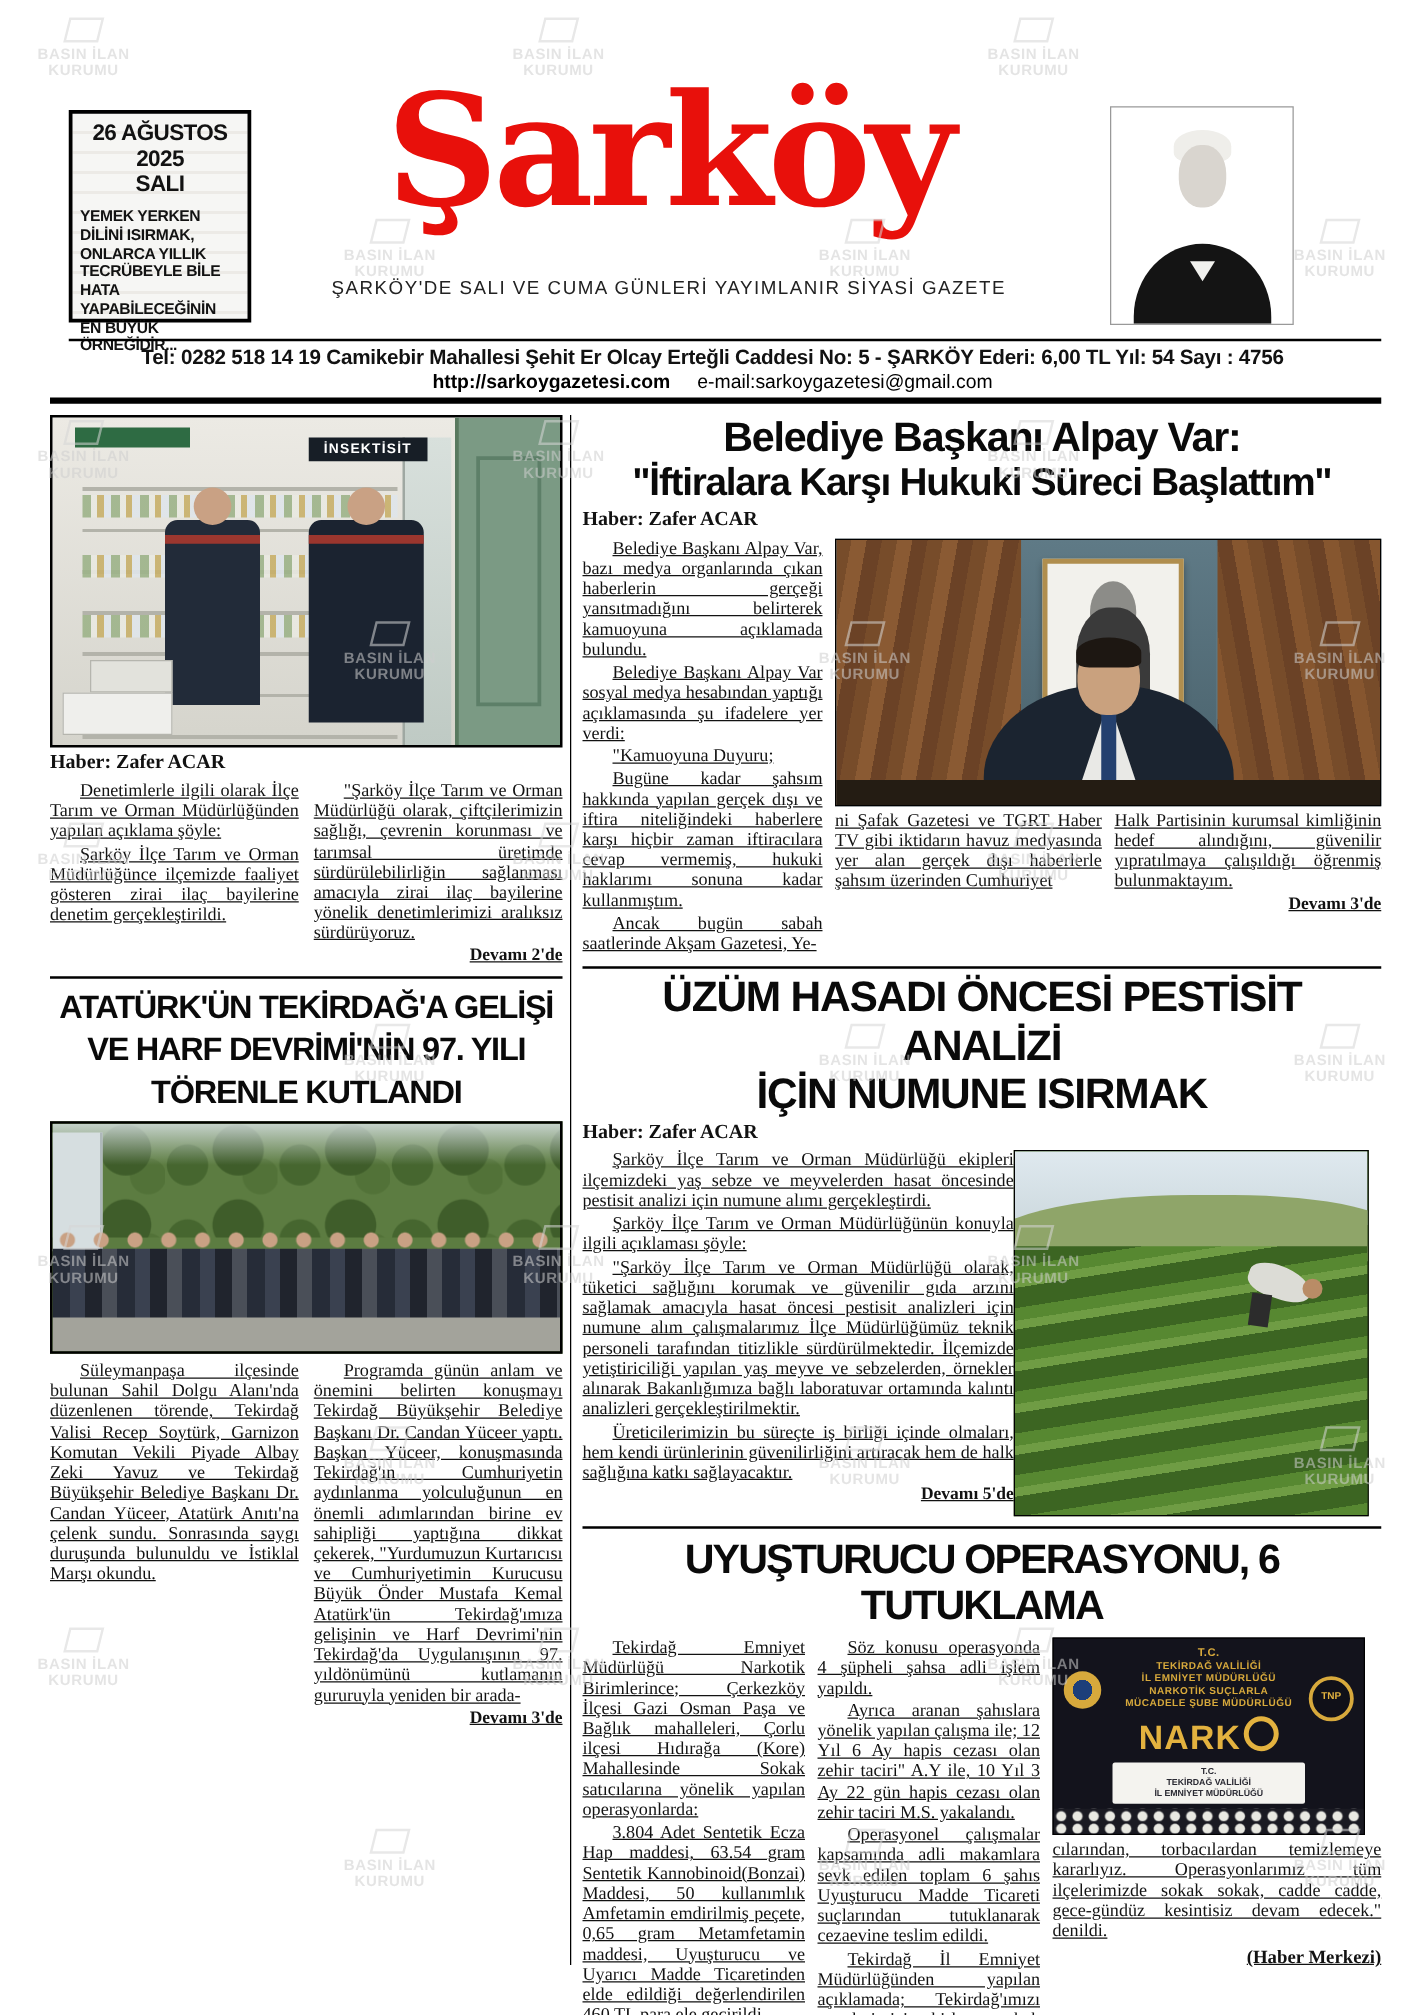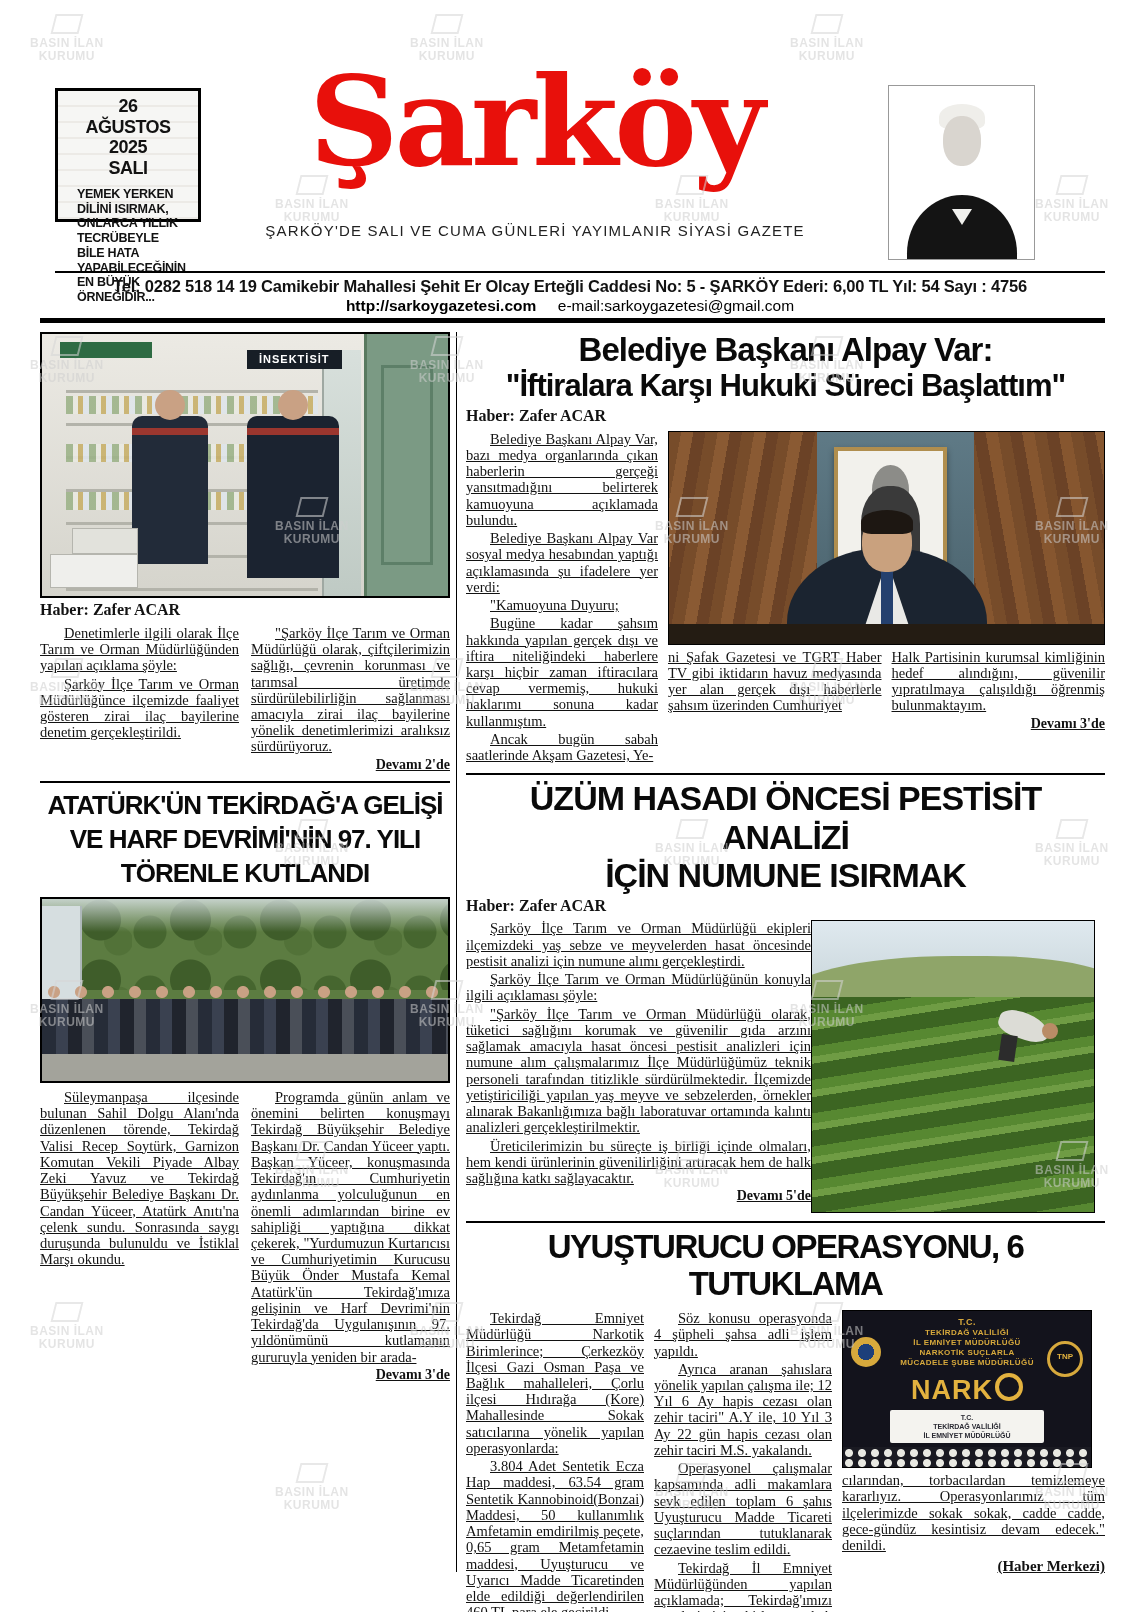--- a/index.html
+++ b/index.html
@@ -4,23 +4,23 @@
 <style>
   html,body{margin:0;padding:0;background:#888;}
   .page{position:relative;width:1140px;height:1612px;margin:0 auto;background:#fff;overflow:hidden;
         font-family:"Liberation Serif",serif;color:#121212;}
   
   .wm-layer{position:absolute;inset:0;z-index:9;pointer-events:none;}
   .wm{position:absolute;text-align:center;color:#cfcfcf;opacity:.55;
       font:700 12px/1.05 "Liberation Sans",sans-serif;letter-spacing:.5px;}
   .wm .wm-box{display:block;width:24px;height:16px;border:2px solid #d6d6d6;margin:0 auto 3px auto;transform:skewX(-14deg);}
   
-  .datebox{position:absolute;top:88px;left:55px;width:146px;height:134px;border:3px solid #000;
+  .datebox{position:absolute;top:88px;left:55px;width:146px;height:170px;border:3px solid #000;
            background:repeating-linear-gradient(180deg,#f6f6f4 0 14px,#eceae6 14px 16px);
-           padding:5px 19px;box-sizing:border-box;z-index:2;}
+           padding:5px 6px;box-sizing:border-box;z-index:2;}
   .datebox .d1,.datebox .d2{font:700 18px/1.15 "Liberation Sans",sans-serif;text-align:center;letter-spacing:-.5px;}
   .datebox .q{margin-top:8px;font:700 12.5px/1.18 "Liberation Sans",sans-serif;letter-spacing:-.3px;}
   .masthead{position:absolute;top:60px;left:215px;width:640px;text-align:center;z-index:2;
             font:700 124px/1 "DejaVu Serif",serif;letter-spacing:-4px;}
   .subtitle{position:absolute;top:222px;left:215px;width:640px;text-align:center;z-index:2;
             font:400 15px/1.2 "Liberation Sans",sans-serif;letter-spacing:1.2px;color:#222;}
   .portrait{position:absolute;top:85px;left:888px;width:145px;height:173px;z-index:2;
             background:linear-gradient(135deg,#cicccc,#c7c7c7 20%,#8e8e8e 75%,#6f6f6f);overflow:hidden;border:1px solid #999;}
   .ht-hair{position:absolute;top:18px;left:50px;width:46px;height:26px;background:#efeeea;border-radius:50% 50% 30% 30%;}
   .ht-head{position:absolute;top:30px;left:54px;width:38px;height:50px;background:#d9d5cf;border-radius:46%;}

